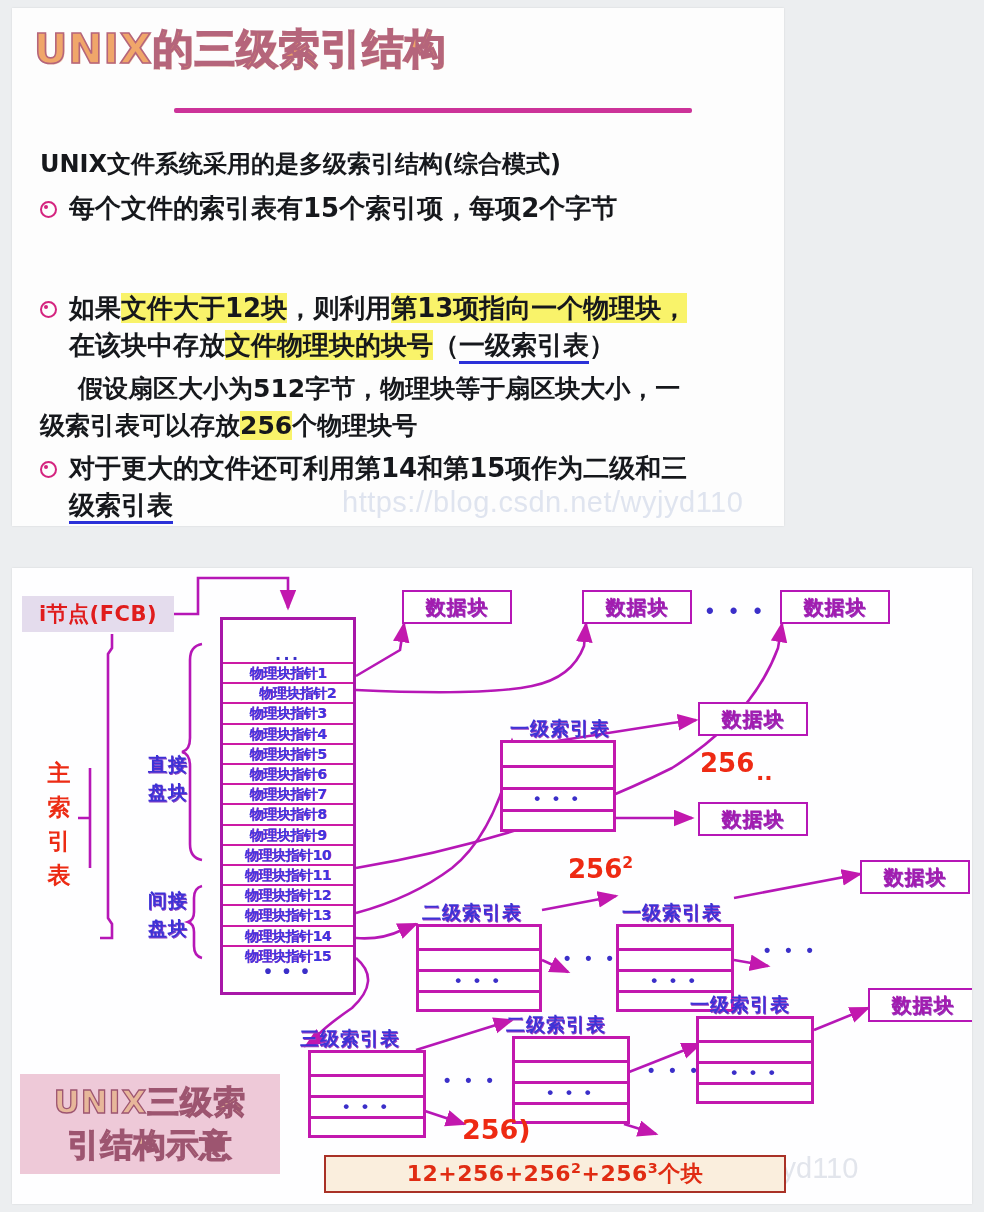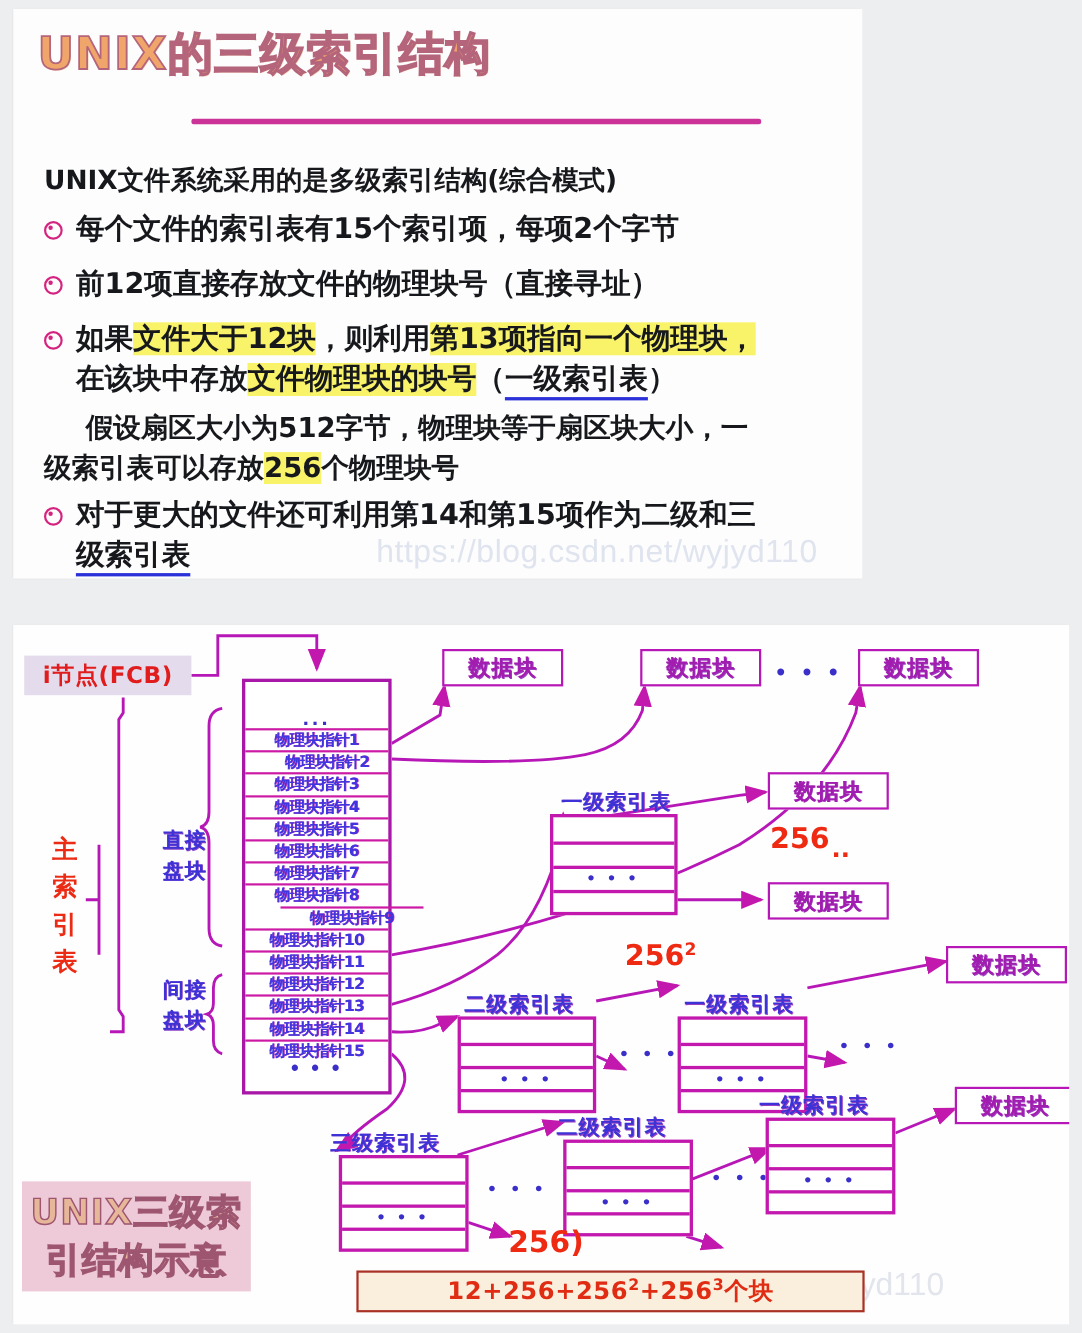--- a/index.html
+++ b/index.html
@@ -231,21 +231,21 @@
     color: #ee2a13;
     font-weight: bold;
     font-family: "DejaVu Sans", sans-serif;
     white-space: nowrap;
   }
   .red-note sup { font-size: .6em; }
 
   
   #caption-box {
     left: 8px; top: 506px;
-    width: 208px; height: 100px;
+    width: 260px; height: 100px;
     background: #eec9d8;
     display: flex; flex-direction: column;
     align-items: center; justify-content: center;
     line-height: 43px;
   }
   #caption-box span {
     font-family: "DejaVu Sans", sans-serif;
     font-size: 32px; font-weight: bold;
     color: #e7b79a;
     -webkit-text-stroke: 1.3px #9d5570;
@@ -289,24 +289,20 @@
     <div id="slide-title">UNIX的三级索引结构</div>
     <div id="title-rule"></div>
 
     <div class="body-line lead">UNIX文件系统采用的是多级索引结构(综合模式)</div>
 
     <div class="bullet-row" style="left:28px; top:182px;">
       <span class="bullet-dot"></span>
       <span class="bullet-text">每个文件的索引表有15个索引项，每项2个字节</span>
     </div>
 
-    <div class="bullet-row" style="left:28px; top:232px;">
-      <span class="bullet-dot"></span>
-      <span class="bullet-text">前12项直接存放文件的物理块号（直接寻址）</span>
-    </div>
 
     <div class="bullet-row" style="left:28px; top:282px;">
       <span class="bullet-dot"></span>
       <span class="bullet-text" style="white-space:normal; width:690px;">
         <span>如果</span><span class="hl">文件大于12块</span><span>，则利用</span><span class="hl">第13项指向一个物理块，</span><br>
         <span>在该块中存放</span><span class="hl">文件物理块的块号</span><span>（</span><span class="ul-b">一级索引表</span><span>）</span>
       </span>
     </div>
 
     <div class="plain-para" style="left:28px; top:362px;">
@@ -404,21 +400,21 @@
       <div class="mt-dots" style="top:22px;">...</div>
       <div id="pointer-slots">
           <div class="mt-slot" style="top: 42px;">物理块指针1</div>
           <div class="mt-slot" style="top: 62.2px; padding-left: 19px;">物理块指针2</div>
           <div class="mt-slot" style="top: 82.4px;">物理块指针3</div>
           <div class="mt-slot" style="top: 102.6px;">物理块指针4</div>
           <div class="mt-slot" style="top: 122.8px;">物理块指针5</div>
           <div class="mt-slot" style="top: 143px;">物理块指针6</div>
           <div class="mt-slot" style="top: 163.2px;">物理块指针7</div>
           <div class="mt-slot" style="top: 183.4px;">物理块指针8</div>
-          <div class="mt-slot" style="top: 203.6px; margin-left: 32px;">物理块指针9</div>
+          <div class="mt-slot" style="top: 203.6px;">物理块指针9</div>
           <div class="mt-slot" style="top: 223.8px;">物理块指针10</div>
           <div class="mt-slot" style="top: 244px;">物理块指针11</div>
           <div class="mt-slot" style="top: 264.2px;">物理块指针12</div>
           <div class="mt-slot" style="top: 284.4px;">物理块指针13</div>
           <div class="mt-slot" style="top: 304.6px;">物理块指针14</div>
           <div class="mt-slot" style="top: 324.8px;">物理块指针15</div>
         </div>
       <div class="mt-dots" style="top:340px;">• • •</div>
     </div>
 

